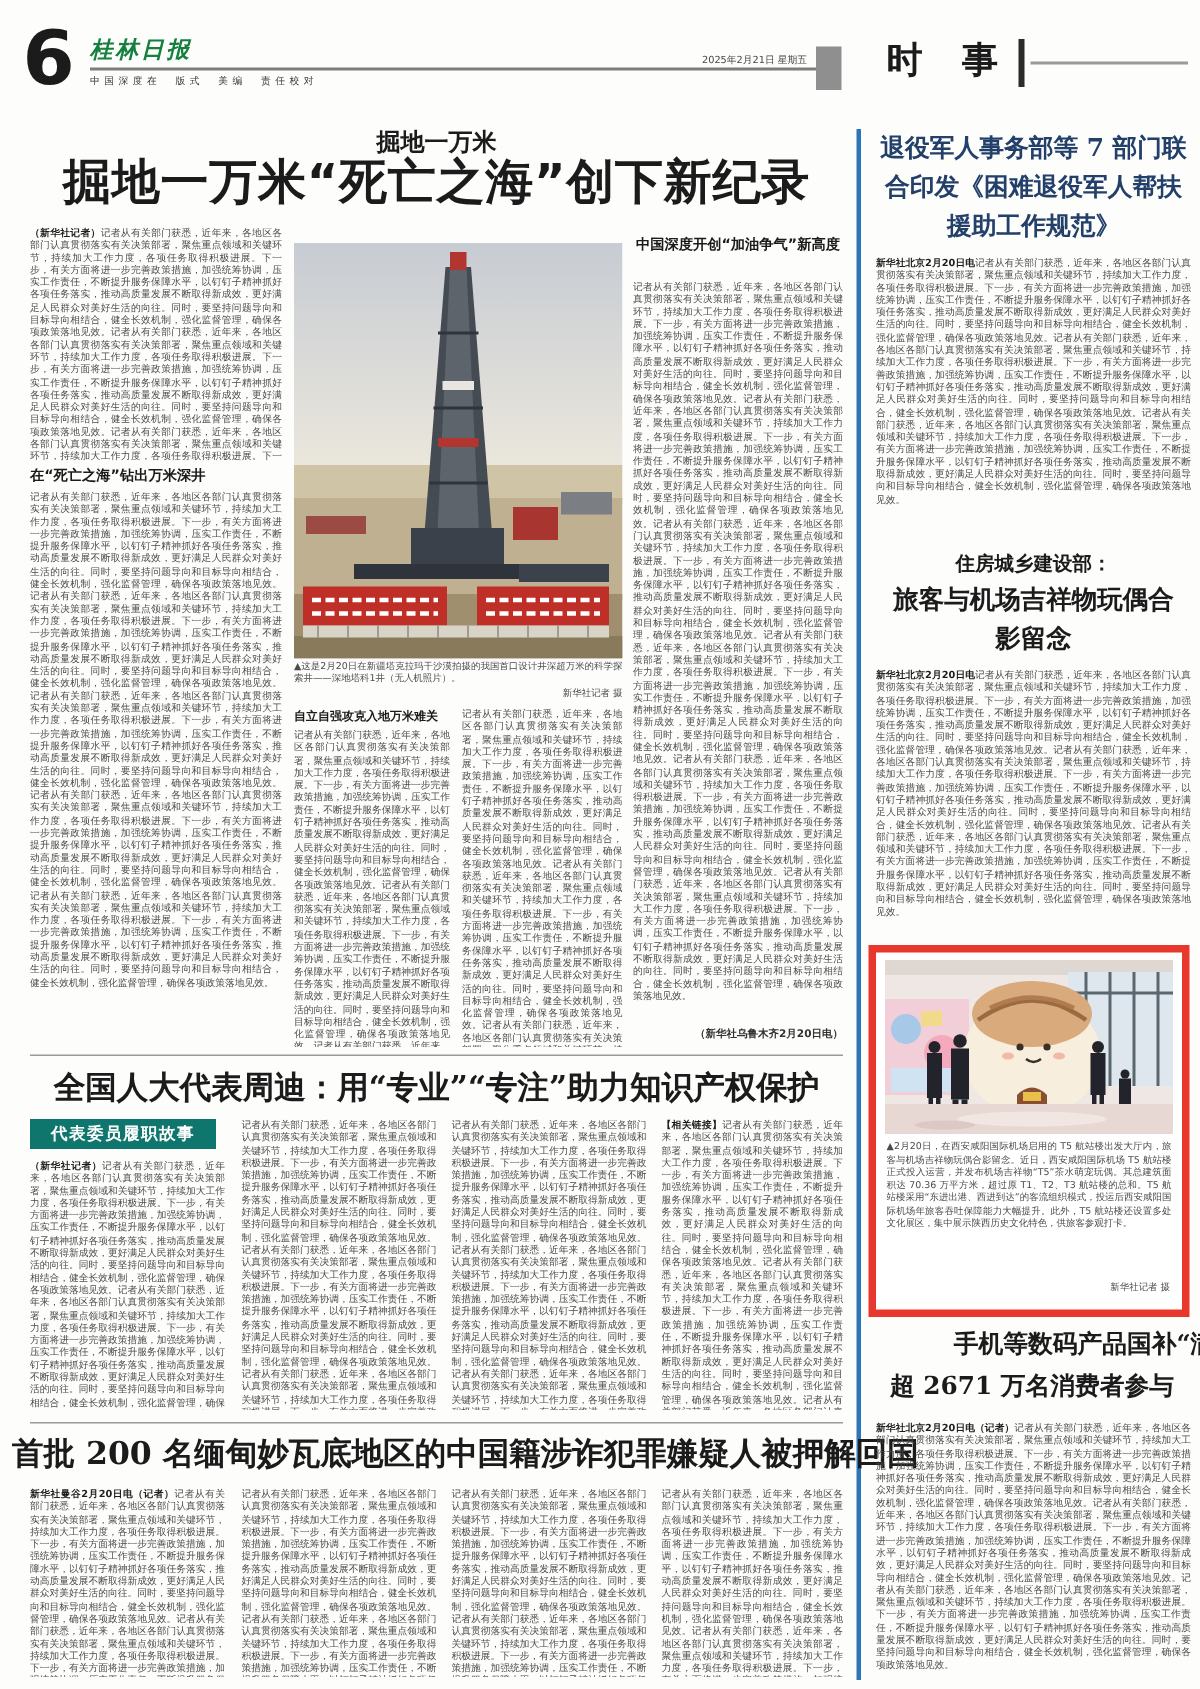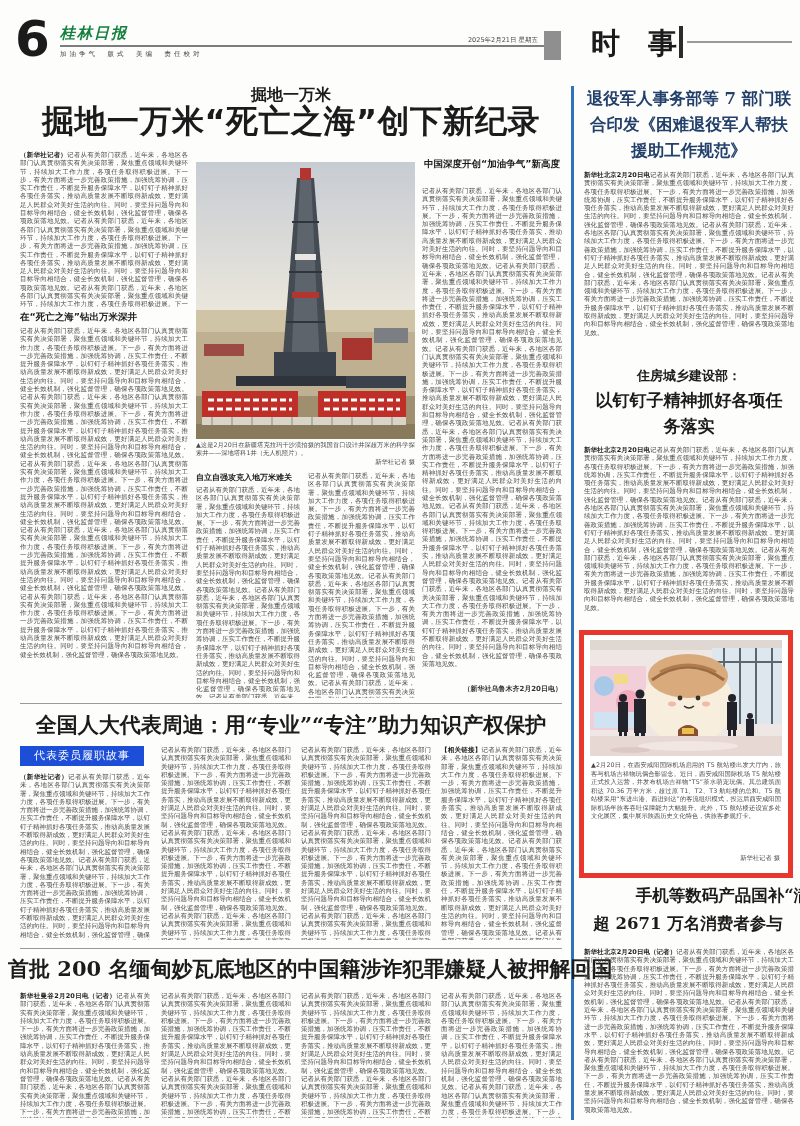--- a/index.html
+++ b/index.html
@@ -18,24 +18,24 @@
   svg{display:block;}
 </style>
 </head>
 <body>
 
 <div id="paper">
 
   <div class="abs sans" style="left:15px;top:14px;font-size:50px;font-weight:900;line-height:50px;">6</div>
   <div class="abs serifhead" style="left:60px;top:24px;font-size:15px;font-weight:bold;font-style:italic;color:#15803d;letter-spacing:2px;filter:blur(.3px);">桂林日报</div>
   <div class="abs rule" style="left:60px;top:45px;width:486px;height:2px;background:#7d7d7d;"></div>
-  <div class="abs" style="left:60px;top:50px;font-size:6.5px;color:#3a3a3a;letter-spacing:3px;filter:blur(.35px);">加油争气　版式　美编　责任校对</div>
+  <div class="abs" style="left:60px;top:50px;font-size:6.5px;color:#3a3a3a;letter-spacing:3px;filter:blur(.35px);">中国深度在　版式　美编　责任校对</div>
   <div class="abs right" style="left:410px;top:36px;width:128px;font-size:6.5px;color:#444;filter:blur(.3px);">2025年2月21日 星期五</div>
   <div class="abs" style="left:544px;top:31px;width:17px;height:29px;background:#8f8f8f;"></div>
-  <div class="abs serifhead nowrap" style="left:591px;top:24px;font-size:29px;font-weight:900;letter-spacing:9px;">时  事</div>
+  <div class="abs serifhead nowrap" style="left:591px;top:24px;font-size:24px;font-weight:900;letter-spacing:9px;">时  事</div>
   <div class="abs" style="left:679px;top:26px;width:4px;height:32px;background:#2b2b2b;"></div>
   <div class="abs rule" style="left:687px;top:41px;width:105px;height:2px;"></div>
 
   <div class="abs" style="left:571px;top:86px;width:3px;height:1034px;background:#2e74b8;"></div>
 
   <div class="abs center sans" style="left:20px;top:85px;width:542px;font-size:16px;font-weight:900;">掘地一万米</div>
   <div class="abs center sans nowrap" style="left:8px;top:100px;width:566px;font-size:32px;font-weight:900;letter-spacing:0.5px;">掘地一万米“死亡之海”创下新纪录</div>
 
   <div class="abs body-text" style="left:20px;top:151px;width:168px;height:156px;">
     <b class="lead">（新华社记者）</b><span>记者从有关部门获悉，近年来，各地区各部门认真贯彻落实有关决策部署，聚焦重点领域和关键环节，持续加大工作力度，各项任务取得积极进展。下一步，有关方面将进一步完善政策措施，加强统筹协调，压实工作责任，不断提升服务保障水平，以钉钉子精神抓好各项任务落实，推动高质量发展不断取得新成效，更好满足人民群众对美好生活的向往。同时，要坚持问题导向和目标导向相结合，健全长效机制，强化监督管理，确保各项政策落地见效。记者从有关部门获悉，近年来，各地区各部门认真贯彻落实有关决策部署，聚焦重点领域和关键环节，持续加大工作力度，各项任务取得积极进展。下一步，有关方面将进一步完善政策措施，加强统筹协调，压实工作责任，不断提升服务保障水平，以钉钉子精神抓好各项任务落实，推动高质量发展不断取得新成效，更好满足人民群众对美好生活的向往。同时，要坚持问题导向和目标导向相结合，健全长效机制，强化监督管理，确保各项政策落地见效。记者从有关部门获悉，近年来，各地区各部门认真贯彻落实有关决策部署，聚焦重点领域和关键环节，持续加大工作力度，各项任务取得积极进展。下一步，有关方面将进一步完善政策措施，加强统筹协调，压实工作责任，不断提升服务保障水平，以钉钉子精神抓好各项任务落实，推动高质量发展不断取得新成效，更好满足人民群众对美好生活的向往。同时，要坚持问题导向和目标导向相结合，健全长效机制，强化监督管理，确保各项政策落地见效。</span>
@@ -113,21 +113,21 @@
 
   <div class="abs center sans" style="left:422px;top:157px;width:140px;font-size:9.5px;font-weight:800;line-height:13px;">中国深度开创“加油争气”新高度</div>
   <div class="abs body-text" style="left:422px;top:187px;width:140px;height:494px;">
     <span>记者从有关部门获悉，近年来，各地区各部门认真贯彻落实有关决策部署，聚焦重点领域和关键环节，持续加大工作力度，各项任务取得积极进展。下一步，有关方面将进一步完善政策措施，加强统筹协调，压实工作责任，不断提升服务保障水平，以钉钉子精神抓好各项任务落实，推动高质量发展不断取得新成效，更好满足人民群众对美好生活的向往。同时，要坚持问题导向和目标导向相结合，健全长效机制，强化监督管理，确保各项政策落地见效。记者从有关部门获悉，近年来，各地区各部门认真贯彻落实有关决策部署，聚焦重点领域和关键环节，持续加大工作力度，各项任务取得积极进展。下一步，有关方面将进一步完善政策措施，加强统筹协调，压实工作责任，不断提升服务保障水平，以钉钉子精神抓好各项任务落实，推动高质量发展不断取得新成效，更好满足人民群众对美好生活的向往。同时，要坚持问题导向和目标导向相结合，健全长效机制，强化监督管理，确保各项政策落地见效。记者从有关部门获悉，近年来，各地区各部门认真贯彻落实有关决策部署，聚焦重点领域和关键环节，持续加大工作力度，各项任务取得积极进展。下一步，有关方面将进一步完善政策措施，加强统筹协调，压实工作责任，不断提升服务保障水平，以钉钉子精神抓好各项任务落实，推动高质量发展不断取得新成效，更好满足人民群众对美好生活的向往。同时，要坚持问题导向和目标导向相结合，健全长效机制，强化监督管理，确保各项政策落地见效。记者从有关部门获悉，近年来，各地区各部门认真贯彻落实有关决策部署，聚焦重点领域和关键环节，持续加大工作力度，各项任务取得积极进展。下一步，有关方面将进一步完善政策措施，加强统筹协调，压实工作责任，不断提升服务保障水平，以钉钉子精神抓好各项任务落实，推动高质量发展不断取得新成效，更好满足人民群众对美好生活的向往。同时，要坚持问题导向和目标导向相结合，健全长效机制，强化监督管理，确保各项政策落地见效。记者从有关部门获悉，近年来，各地区各部门认真贯彻落实有关决策部署，聚焦重点领域和关键环节，持续加大工作力度，各项任务取得积极进展。下一步，有关方面将进一步完善政策措施，加强统筹协调，压实工作责任，不断提升服务保障水平，以钉钉子精神抓好各项任务落实，推动高质量发展不断取得新成效，更好满足人民群众对美好生活的向往。同时，要坚持问题导向和目标导向相结合，健全长效机制，强化监督管理，确保各项政策落地见效。记者从有关部门获悉，近年来，各地区各部门认真贯彻落实有关决策部署，聚焦重点领域和关键环节，持续加大工作力度，各项任务取得积极进展。下一步，有关方面将进一步完善政策措施，加强统筹协调，压实工作责任，不断提升服务保障水平，以钉钉子精神抓好各项任务落实，推动高质量发展不断取得新成效，更好满足人民群众对美好生活的向往。同时，要坚持问题导向和目标导向相结合，健全长效机制，强化监督管理，确保各项政策落地见效。</span>
   </div>
   <div class="abs right" style="left:422px;top:684px;width:140px;font-size:7px;font-weight:700;color:#333;filter:blur(.25px);">（新华社乌鲁木齐2月20日电）</div>
 
   <div class="abs rule" style="left:20px;top:703px;width:542px;height:1px;"></div>
 
   <div class="abs center serifhead nowrap" style="left:14px;top:711px;width:554px;font-size:21px;font-weight:800;">全国人大代表周迪：用“专业”“专注”助力知识产权保护</div>
-  <div class="abs center" style="left:20px;top:746px;width:124px;height:20px;background:#1d4ed8;color:#ffffff;font-size:11px;font-weight:400;line-height:20px;letter-spacing:1px;">代表委员履职故事</div>
+  <div class="abs center" style="left:20px;top:746px;width:124px;height:20px;background:#0f766e;color:#ffffff;font-size:11px;font-weight:700;line-height:20px;letter-spacing:1px;">代表委员履职故事</div>
   <div class="abs body-text" style="left:20px;top:773px;width:130px;height:167px;">
     <b class="lead">（新华社记者）</b><span>记者从有关部门获悉，近年来，各地区各部门认真贯彻落实有关决策部署，聚焦重点领域和关键环节，持续加大工作力度，各项任务取得积极进展。下一步，有关方面将进一步完善政策措施，加强统筹协调，压实工作责任，不断提升服务保障水平，以钉钉子精神抓好各项任务落实，推动高质量发展不断取得新成效，更好满足人民群众对美好生活的向往。同时，要坚持问题导向和目标导向相结合，健全长效机制，强化监督管理，确保各项政策落地见效。记者从有关部门获悉，近年来，各地区各部门认真贯彻落实有关决策部署，聚焦重点领域和关键环节，持续加大工作力度，各项任务取得积极进展。下一步，有关方面将进一步完善政策措施，加强统筹协调，压实工作责任，不断提升服务保障水平，以钉钉子精神抓好各项任务落实，推动高质量发展不断取得新成效，更好满足人民群众对美好生活的向往。同时，要坚持问题导向和目标导向相结合，健全长效机制，强化监督管理，确保各项政策落地见效。记者从有关部门获悉，近年来，各地区各部门认真贯彻落实有关决策部署，聚焦重点领域和关键环节，持续加大工作力度，各项任务取得积极进展。下一步，有关方面将进一步完善政策措施，加强统筹协调，压实工作责任，不断提升服务保障水平，以钉钉子精神抓好各项任务落实，推动高质量发展不断取得新成效，更好满足人民群众对美好生活的向往。同时，要坚持问题导向和目标导向相结合，健全长效机制，强化监督管理，确保各项政策落地见效。</span>
   </div>
   <div class="abs body-text" style="left:161px;top:746px;width:130px;height:194px;">
     <span>记者从有关部门获悉，近年来，各地区各部门认真贯彻落实有关决策部署，聚焦重点领域和关键环节，持续加大工作力度，各项任务取得积极进展。下一步，有关方面将进一步完善政策措施，加强统筹协调，压实工作责任，不断提升服务保障水平，以钉钉子精神抓好各项任务落实，推动高质量发展不断取得新成效，更好满足人民群众对美好生活的向往。同时，要坚持问题导向和目标导向相结合，健全长效机制，强化监督管理，确保各项政策落地见效。记者从有关部门获悉，近年来，各地区各部门认真贯彻落实有关决策部署，聚焦重点领域和关键环节，持续加大工作力度，各项任务取得积极进展。下一步，有关方面将进一步完善政策措施，加强统筹协调，压实工作责任，不断提升服务保障水平，以钉钉子精神抓好各项任务落实，推动高质量发展不断取得新成效，更好满足人民群众对美好生活的向往。同时，要坚持问题导向和目标导向相结合，健全长效机制，强化监督管理，确保各项政策落地见效。记者从有关部门获悉，近年来，各地区各部门认真贯彻落实有关决策部署，聚焦重点领域和关键环节，持续加大工作力度，各项任务取得积极进展。下一步，有关方面将进一步完善政策措施，加强统筹协调，压实工作责任，不断提升服务保障水平，以钉钉子精神抓好各项任务落实，推动高质量发展不断取得新成效，更好满足人民群众对美好生活的向往。同时，要坚持问题导向和目标导向相结合，健全长效机制，强化监督管理，确保各项政策落地见效。</span>
   </div>
   <div class="abs body-text" style="left:301px;top:746px;width:130px;height:194px;">
     <span>记者从有关部门获悉，近年来，各地区各部门认真贯彻落实有关决策部署，聚焦重点领域和关键环节，持续加大工作力度，各项任务取得积极进展。下一步，有关方面将进一步完善政策措施，加强统筹协调，压实工作责任，不断提升服务保障水平，以钉钉子精神抓好各项任务落实，推动高质量发展不断取得新成效，更好满足人民群众对美好生活的向往。同时，要坚持问题导向和目标导向相结合，健全长效机制，强化监督管理，确保各项政策落地见效。记者从有关部门获悉，近年来，各地区各部门认真贯彻落实有关决策部署，聚焦重点领域和关键环节，持续加大工作力度，各项任务取得积极进展。下一步，有关方面将进一步完善政策措施，加强统筹协调，压实工作责任，不断提升服务保障水平，以钉钉子精神抓好各项任务落实，推动高质量发展不断取得新成效，更好满足人民群众对美好生活的向往。同时，要坚持问题导向和目标导向相结合，健全长效机制，强化监督管理，确保各项政策落地见效。记者从有关部门获悉，近年来，各地区各部门认真贯彻落实有关决策部署，聚焦重点领域和关键环节，持续加大工作力度，各项任务取得积极进展。下一步，有关方面将进一步完善政策措施，加强统筹协调，压实工作责任，不断提升服务保障水平，以钉钉子精神抓好各项任务落实，推动高质量发展不断取得新成效，更好满足人民群众对美好生活的向往。同时，要坚持问题导向和目标导向相结合，健全长效机制，强化监督管理，确保各项政策落地见效。</span>
   </div>
   <div class="abs body-text" style="left:441px;top:746px;width:121px;height:194px;">
@@ -149,21 +149,21 @@
   <div class="abs body-text" style="left:441px;top:992px;width:121px;height:126px;">
     <span>记者从有关部门获悉，近年来，各地区各部门认真贯彻落实有关决策部署，聚焦重点领域和关键环节，持续加大工作力度，各项任务取得积极进展。下一步，有关方面将进一步完善政策措施，加强统筹协调，压实工作责任，不断提升服务保障水平，以钉钉子精神抓好各项任务落实，推动高质量发展不断取得新成效，更好满足人民群众对美好生活的向往。同时，要坚持问题导向和目标导向相结合，健全长效机制，强化监督管理，确保各项政策落地见效。记者从有关部门获悉，近年来，各地区各部门认真贯彻落实有关决策部署，聚焦重点领域和关键环节，持续加大工作力度，各项任务取得积极进展。下一步，有关方面将进一步完善政策措施，加强统筹协调，压实工作责任，不断提升服务保障水平，以钉钉子精神抓好各项任务落实，推动高质量发展不断取得新成效，更好满足人民群众对美好生活的向往。同时，要坚持问题导向和目标导向相结合，健全长效机制，强化监督管理，确保各项政策落地见效。</span>
   </div>
 
   <div class="abs center serifhead" style="left:584px;top:86px;width:210px;font-size:16.5px;font-weight:800;line-height:26px;color:#23406b;">退役军人事务部等 7 部门联合印发《困难退役军人帮扶援助工作规范》</div>
   <div class="abs body-text" style="left:584px;top:171px;width:210px;height:186px;">
     <b class="lead">新华社北京2月20日电</b><span>记者从有关部门获悉，近年来，各地区各部门认真贯彻落实有关决策部署，聚焦重点领域和关键环节，持续加大工作力度，各项任务取得积极进展。下一步，有关方面将进一步完善政策措施，加强统筹协调，压实工作责任，不断提升服务保障水平，以钉钉子精神抓好各项任务落实，推动高质量发展不断取得新成效，更好满足人民群众对美好生活的向往。同时，要坚持问题导向和目标导向相结合，健全长效机制，强化监督管理，确保各项政策落地见效。记者从有关部门获悉，近年来，各地区各部门认真贯彻落实有关决策部署，聚焦重点领域和关键环节，持续加大工作力度，各项任务取得积极进展。下一步，有关方面将进一步完善政策措施，加强统筹协调，压实工作责任，不断提升服务保障水平，以钉钉子精神抓好各项任务落实，推动高质量发展不断取得新成效，更好满足人民群众对美好生活的向往。同时，要坚持问题导向和目标导向相结合，健全长效机制，强化监督管理，确保各项政策落地见效。记者从有关部门获悉，近年来，各地区各部门认真贯彻落实有关决策部署，聚焦重点领域和关键环节，持续加大工作力度，各项任务取得积极进展。下一步，有关方面将进一步完善政策措施，加强统筹协调，压实工作责任，不断提升服务保障水平，以钉钉子精神抓好各项任务落实，推动高质量发展不断取得新成效，更好满足人民群众对美好生活的向往。同时，要坚持问题导向和目标导向相结合，健全长效机制，强化监督管理，确保各项政策落地见效。</span>
   </div>
 
   <div class="abs center serifhead" style="left:584px;top:367px;width:210px;font-size:13px;font-weight:800;">住房城乡建设部：</div>
-  <div class="abs center serifhead" style="left:594px;top:387px;width:190px;font-size:17px;font-weight:800;line-height:26px;">以钉钉子精神抓好各项任务落实</div>
+  <div class="abs center serifhead" style="left:594px;top:387px;width:190px;font-size:17px;font-weight:800;line-height:26px;">旅客与机场吉祥物玩偶合影留念</div>
   <div class="abs body-text" style="left:584px;top:446px;width:210px;height:180px;">
     <b class="lead">新华社北京2月20日电</b><span>记者从有关部门获悉，近年来，各地区各部门认真贯彻落实有关决策部署，聚焦重点领域和关键环节，持续加大工作力度，各项任务取得积极进展。下一步，有关方面将进一步完善政策措施，加强统筹协调，压实工作责任，不断提升服务保障水平，以钉钉子精神抓好各项任务落实，推动高质量发展不断取得新成效，更好满足人民群众对美好生活的向往。同时，要坚持问题导向和目标导向相结合，健全长效机制，强化监督管理，确保各项政策落地见效。记者从有关部门获悉，近年来，各地区各部门认真贯彻落实有关决策部署，聚焦重点领域和关键环节，持续加大工作力度，各项任务取得积极进展。下一步，有关方面将进一步完善政策措施，加强统筹协调，压实工作责任，不断提升服务保障水平，以钉钉子精神抓好各项任务落实，推动高质量发展不断取得新成效，更好满足人民群众对美好生活的向往。同时，要坚持问题导向和目标导向相结合，健全长效机制，强化监督管理，确保各项政策落地见效。记者从有关部门获悉，近年来，各地区各部门认真贯彻落实有关决策部署，聚焦重点领域和关键环节，持续加大工作力度，各项任务取得积极进展。下一步，有关方面将进一步完善政策措施，加强统筹协调，压实工作责任，不断提升服务保障水平，以钉钉子精神抓好各项任务落实，推动高质量发展不断取得新成效，更好满足人民群众对美好生活的向往。同时，要坚持问题导向和目标导向相结合，健全长效机制，强化监督管理，确保各项政策落地见效。</span>
   </div>
 
   <div class="abs" style="left:579px;top:630px;width:214px;height:248px;border:5px solid #e8372c;box-sizing:border-box;background:#ffffff;">
     <div style="position:absolute;left:6px;top:5px;width:192px;height:116px;">
       <svg width="192" height="116" viewBox="0 0 192 116">
         <rect width="192" height="116" fill="#efe7e3"></rect>
         <rect width="192" height="10" fill="#ded7d2"></rect>
 

